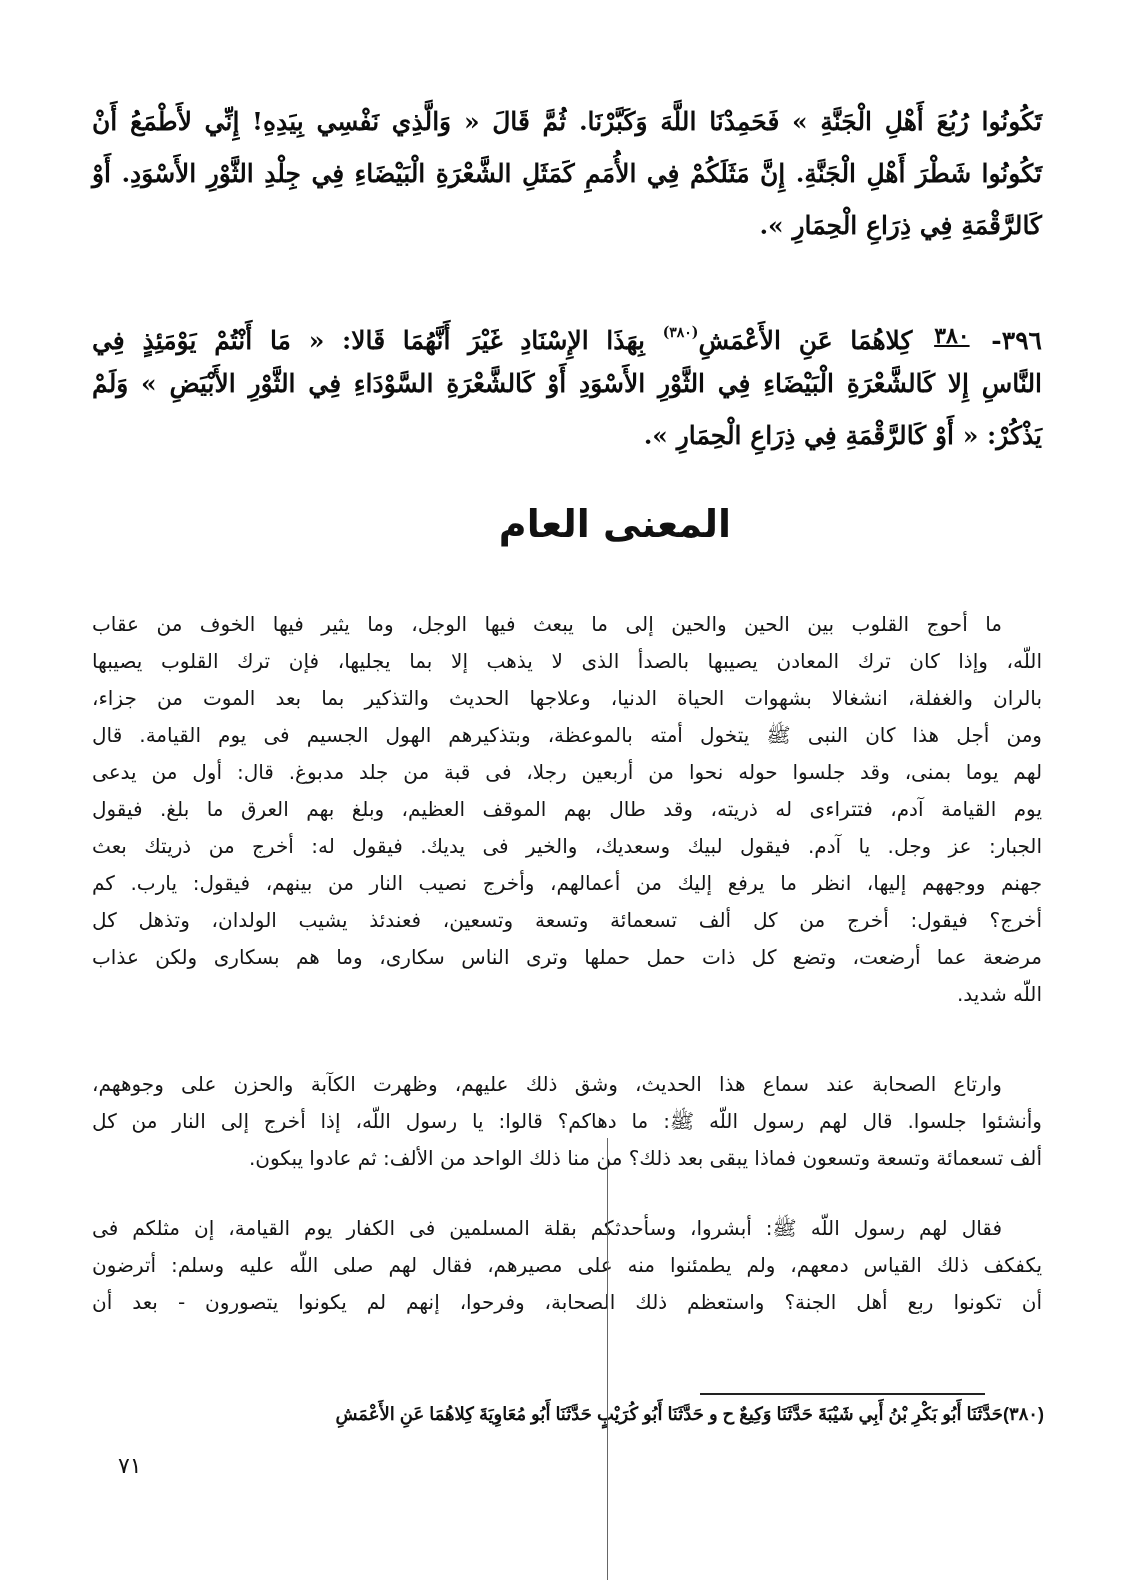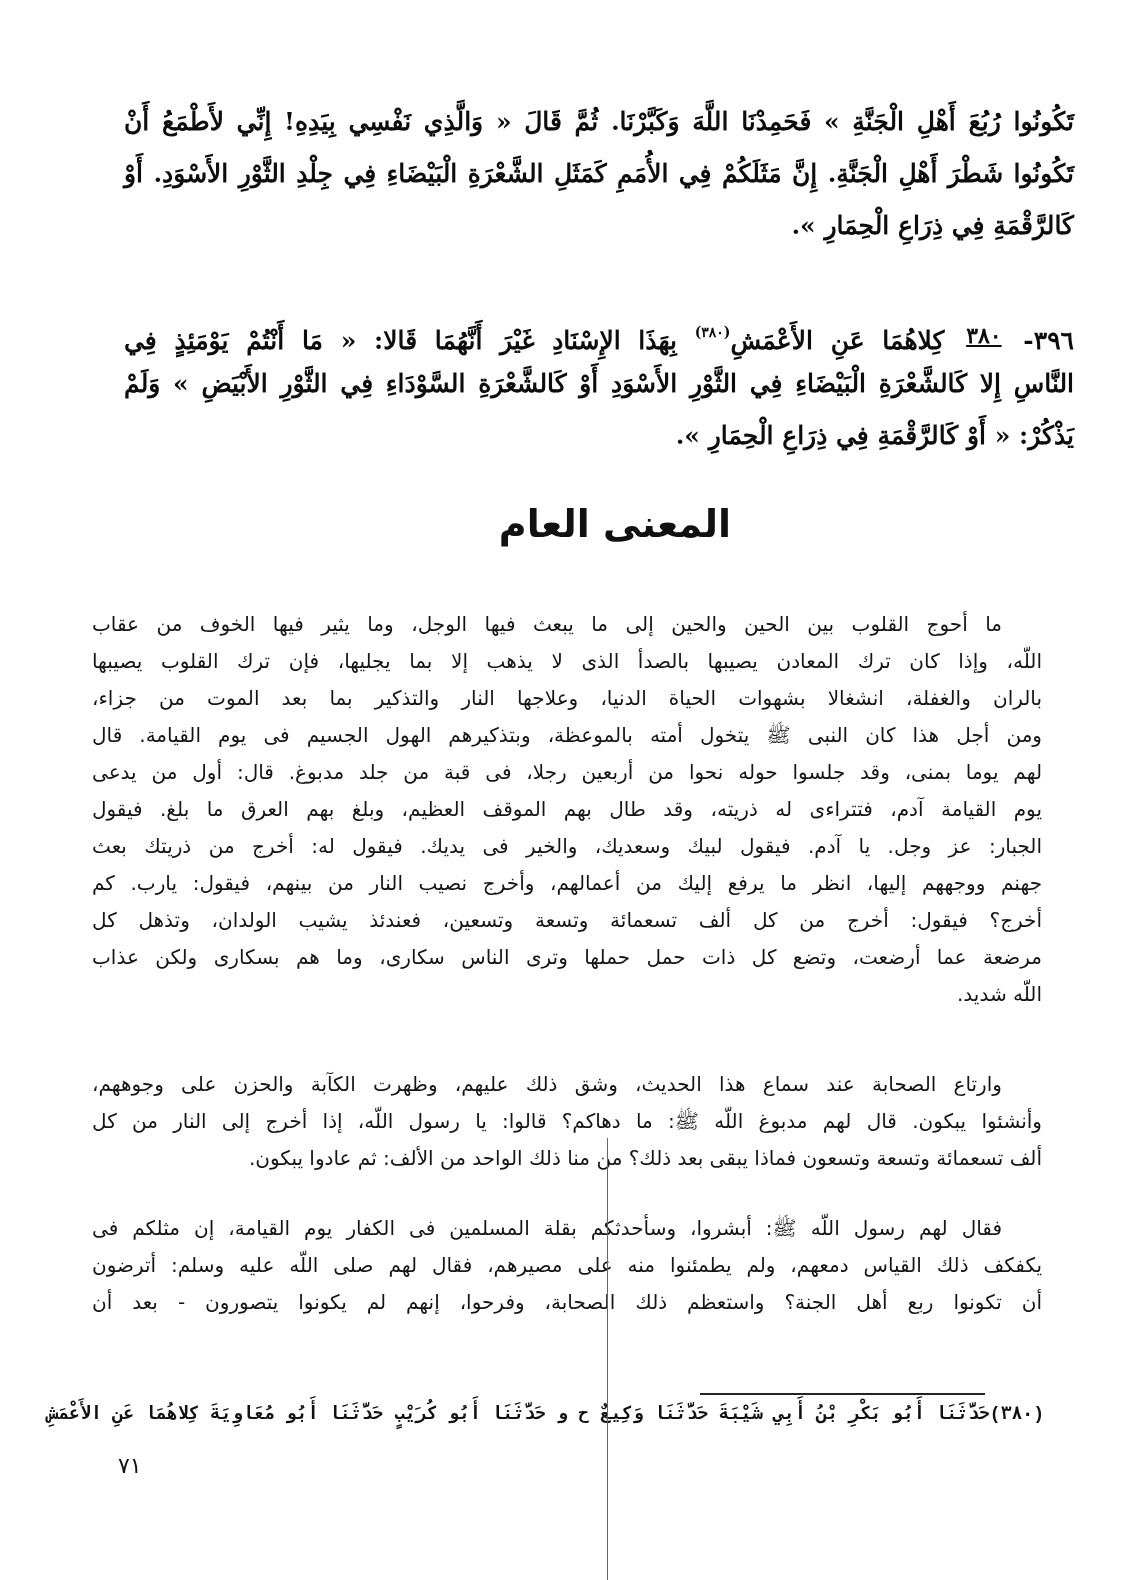--- a/index.html
+++ b/index.html
@@ -38,21 +38,20 @@
     .line.last {
       text-align-last: right;
     }
     
     .matn {
       font-family: "DejaVu Serif", serif;
       font-weight: bold;
       font-size: 25px;
       line-height: 52px;
       color: #0d0d0d;
-      margin-left: 32px;
     }
     .matn .line { height: 52px; }
     .hnum {
       font-weight: bold;
     }
     .hnum-frac {
       display: inline-block;
       text-decoration: underline;
       font-size: 22px;
       vertical-align: 6px;
@@ -94,21 +93,21 @@
       top: 1393px;
       height: 0;
       border-top: 2px solid #222;
     }
     .footnote {
       position: absolute;
       right: 92px;
       top: 1398px;
       direction: rtl;
       text-align: right;
-      font-family: Liberation Mono, monospace;
+      font-family: Liberation Sans, sans-serif;
       font-weight: bold;
       font-size: 18px;
       line-height: 32px;
       color: #111;
       white-space: nowrap;
     }
     .page-number {
       position: absolute;
       left: 118px;
       top: 1453px;
@@ -146,34 +145,34 @@
     </span>
     <span class="line">النَّاسِ إِلا كَالشَّعْرَةِ الْبَيْضَاءِ فِي الثَّوْرِ الأَسْوَدِ أَوْ كَالشَّعْرَةِ السَّوْدَاءِ فِي الثَّوْرِ الأَبْيَضِ » وَلَمْ</span>
     <span class="line last">يَذْكُرْ: « أَوْ كَالرَّقْمَةِ فِي ذِرَاعِ الْحِمَارِ ».</span>
   </div>
 
   <div class="heading">المعنى العام</div>
 
   <div class="block prose" style="top:574px;">
     <span class="line indent">ما أحوج القلوب بين الحين والحين إلى ما يبعث فيها الوجل، وما يثير فيها الخوف من عقاب</span>
     <span class="line">اللّه، وإذا كان ترك المعادن يصيبها بالصدأ الذى لا يذهب إلا بما يجليها، فإن ترك القلوب يصيبها</span>
-    <span class="line">بالران والغفلة، انشغالا بشهوات الحياة الدنيا، وعلاجها النار والتذكير بما بعد الموت من جزاء،</span>
+    <span class="line">بالران والغفلة، انشغالا بشهوات الحياة الدنيا، وعلاجها الحديث والتذكير بما بعد الموت من جزاء،</span>
     <span class="line">ومن أجل هذا كان النبى ﷺ يتخول أمته بالموعظة، وبتذكيرهم الهول الجسيم فى يوم القيامة. قال</span>
     <span class="line">لهم يوما بمنى، وقد جلسوا حوله نحوا من أربعين رجلا، فى قبة من جلد مدبوغ. قال: أول من يدعى</span>
     <span class="line">يوم القيامة آدم، فتتراءى له ذريته، وقد طال بهم الموقف العظيم، وبلغ بهم العرق ما بلغ. فيقول</span>
     <span class="line">الجبار: عز وجل. يا آدم. فيقول لبيك وسعديك، والخير فى يديك. فيقول له: أخرج من ذريتك بعث</span>
     <span class="line">جهنم ووجههم إليها، انظر ما يرفع إليك من أعمالهم، وأخرج نصيب النار من بينهم، فيقول: يارب. كم</span>
     <span class="line">أخرج؟ فيقول: أخرج من كل ألف تسعمائة وتسعة وتسعين، فعندئذ يشيب الولدان، وتذهل كل</span>
     <span class="line">مرضعة عما أرضعت، وتضع كل ذات حمل حملها وترى الناس سكارى، وما هم بسكارى ولكن عذاب</span>
     <span class="line last">اللّه شديد.</span>
   </div>
 
   <div class="block prose" style="top:1034px;">
     <span class="line indent">وارتاع الصحابة عند سماع هذا الحديث، وشق ذلك عليهم، وظهرت الكآبة والحزن على وجوههم،</span>
-    <span class="line">وأنشئوا يبكون. قال لهم مدبوغ اللّه ﷺ: ما دهاكم؟ قالوا: يا رسول اللّه، إذا أخرج إلى النار من كل</span>
+    <span class="line">وأنشئوا جلسوا. قال لهم رسول اللّه ﷺ: ما دهاكم؟ قالوا: يا رسول اللّه، إذا أخرج إلى النار من كل</span>
     <span class="line last">ألف تسعمائة وتسعة وتسعون فماذا يبقى بعد ذلك؟ من منا ذلك الواحد من الألف: ثم عادوا يبكون.</span>
   </div>
 
   <div class="block prose" style="top:1178px;">
     <span class="line indent">فقال لهم رسول اللّه ﷺ: أبشروا، وسأحدثكم بقلة المسلمين فى الكفار يوم القيامة، إن مثلكم فى</span>
     <span class="line">يكفكف ذلك القياس دمعهم، ولم يطمئنوا منه على مصيرهم، فقال لهم صلى اللّه عليه وسلم: أترضون</span>
     <span class="line">أن تكونوا ربع أهل الجنة؟ واستعظم ذلك الصحابة، وفرحوا، إنهم لم يكونوا يتصورون - بعد أن</span>
   </div>
 
   <div class="fn-rule"></div>

